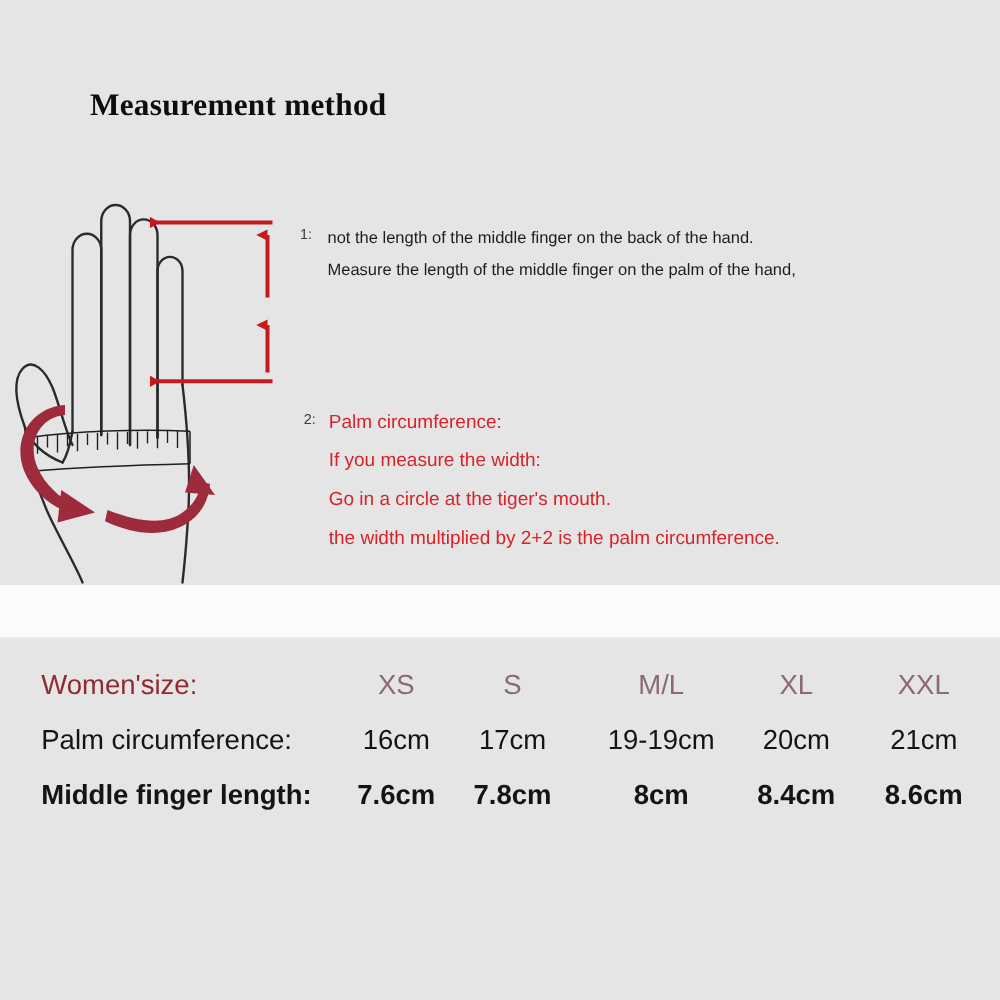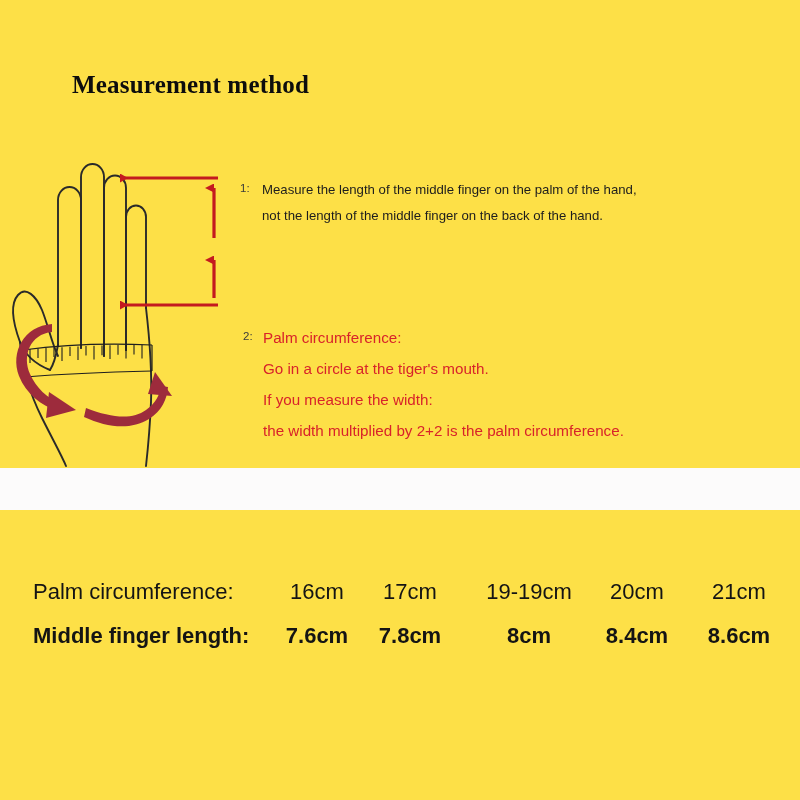--- a/index.html
+++ b/index.html
@@ -13,21 +13,21 @@
     position: relative;
     overflow: hidden;
     font-family: "Liberation Sans", sans-serif;
     -webkit-font-smoothing: antialiased;
   }
 
   #page {
     position: absolute;
     left: 0; top: 0;
     width: 800px; height: 800px;
-    background: #fde047;
+    background: #e5e5e5;
   }
 
   
   #title {
     position: absolute;
     left: 72px;
     top: 71px;
     font-family: "Liberation Serif", serif;
     font-weight: bold;
     font-size: 25px;
@@ -229,34 +229,42 @@
                  L168,227
                  C167,239 162,251 149,259
                  C131,270 108,268 84,257 Z"></path>
         <path d="M155,212 L172,236 L148,234 Z"></path>
       </g>
     </svg>
   </div>
 
   <div class="note-num" id="note1-num">1:</div>
   <div class="note-block" id="note1">
+    <span class="note-line">not the length of the middle finger on the back of the hand.</span>
     <span class="note-line">Measure the length of the middle finger on the palm of the hand,</span>
-    <span class="note-line">not the length of the middle finger on the back of the hand.</span>
   </div>
 
   <div class="note-num" id="note2-num">2:</div>
   <div class="note-block" id="note2">
     <span class="note-line">Palm circumference:</span>
+    <span class="note-line">If you measure the width:</span>
     <span class="note-line">Go in a circle at the tiger's mouth.</span>
-    <span class="note-line">If you measure the width:</span>
     <span class="note-line">the width multiplied by 2+2 is the palm circumference.</span>
   </div>
 
   <div id="size-table">
 
+    <div class="trow" id="row-head">
+      <div class="rlabel" id="label-head">Women'size:</div>
+      <div class="cell head c0">XS</div>
+      <div class="cell head c1">S</div>
+      <div class="cell head c2">M/L</div>
+      <div class="cell head c3">XL</div>
+      <div class="cell head c4">XXL</div>
+    </div>
 
     <div class="trow" id="row-palm">
       <div class="rlabel" id="label-palm">Palm circumference:</div>
       <div class="cell val c0">16cm</div>
       <div class="cell val c1">17cm</div>
       <div class="cell val c2">19-19cm</div>
       <div class="cell val c3">20cm</div>
       <div class="cell val c4">21cm</div>
     </div>
 

